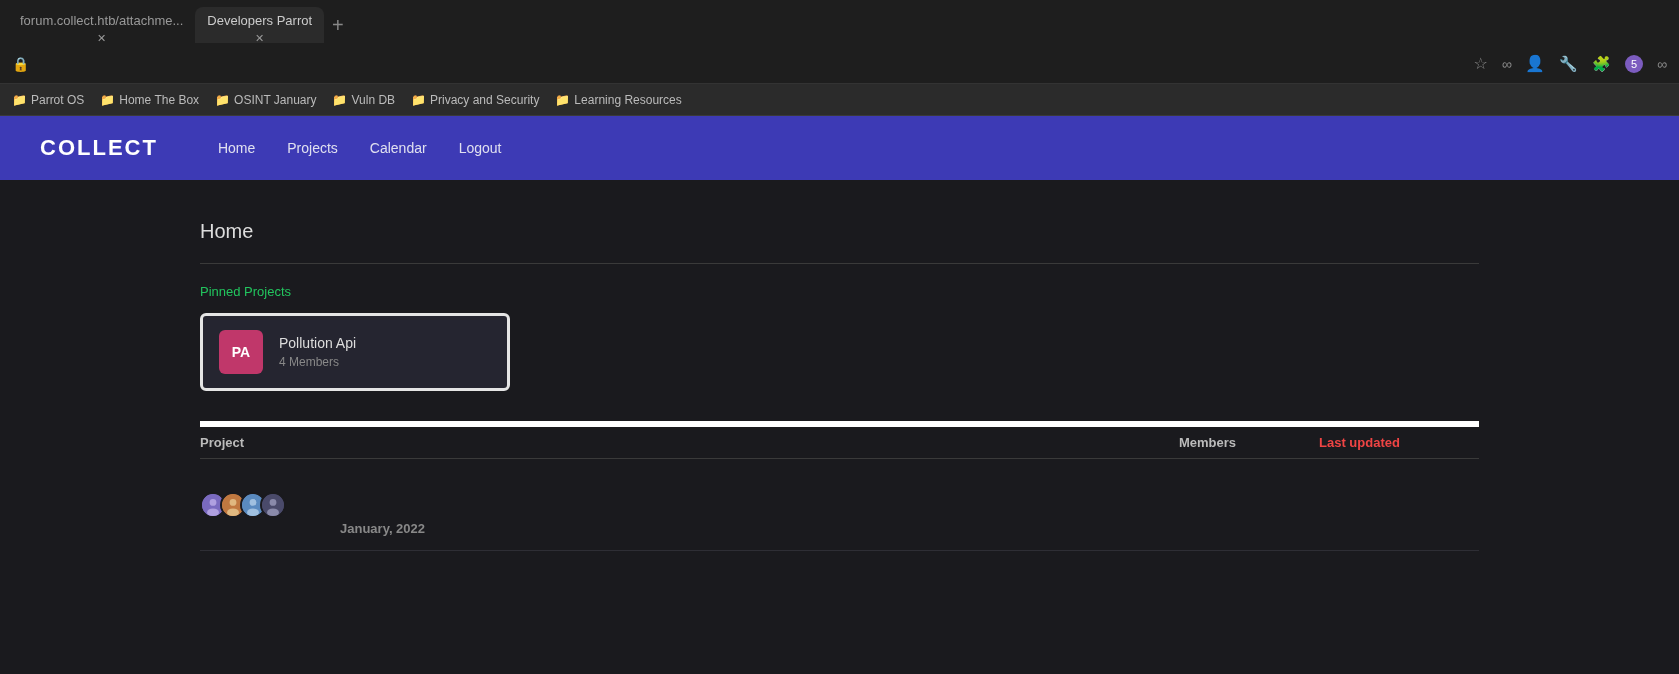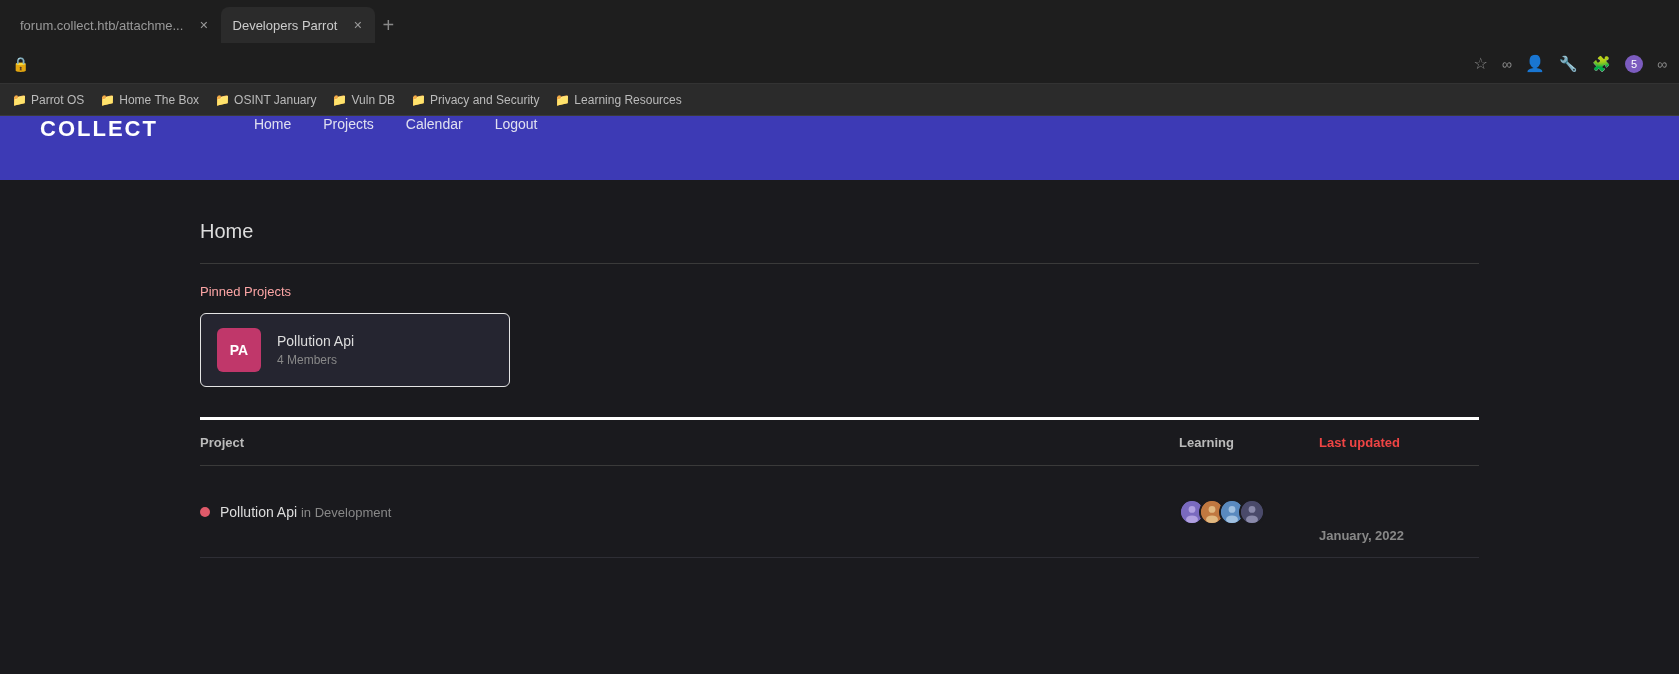--- a/index.html
+++ b/index.html
@@ -1,51 +1,51 @@
 <!DOCTYPE html>
 <html><head>
   <meta charset="utf-8">
   <style>
     * { margin: 0; padding: 0; box-sizing: border-box; }
     body { background: #1a1a1e; font-family: -apple-system, BlinkMacSystemFont, 'Segoe UI', sans-serif; color: #ccc; font-size: 14px; }
 
     
     .browser-chrome { background: #2b2b2b; }
     .tab-bar { display: flex; align-items: center; background: #1e1e1e; padding: 6px 8px 0; height: 44px; }
-    .tab { display: flex; align-items: center; background: #2b2b2b; border-radius: 8px 8px 0 0; padding: 6px 12px; font-size: 13px; color: #ccc; gap: 16px; height: 36px; }
+    .tab { display: flex; align-items: center; background: #2b2b2b; border-radius: 8px 8px 0 0; padding: 6px 12px; font-size: 13px; color: #ccc; gap: 4px; height: 36px; flex-direction: column; }
     .tab.inactive { background: transparent; color: #999; }
     .tab .close-icon { font-size: 11px; color: #999; cursor: pointer; }
     .address-bar { display: flex; align-items: center; background: #1e1e1e; padding: 4px 12px; height: 40px; gap: 8px; border-bottom: 1px solid #333; }
     .address-bar .url-input { flex: 1; background: #3a3a3a; border: none; border-radius: 20px; padding: 4px 16px; color: #ccc; font-size: 13px; height: 28px; outline: none; max-width: 500px; }
     .address-bar .icons { display: flex; gap: 14px; color: #888; font-size: 16px; align-items: center; margin-left: auto; }
     .address-bar .badge { background: #7c5cbf; color: white; border-radius: 50%; width: 18px; height: 18px; font-size: 11px; display: flex; align-items: center; justify-content: center; }
     .bookmarks-bar { display: flex; align-items: center; background: #2b2b2b; padding: 4px 12px; height: 32px; gap: 16px; border-bottom: 1px solid #3a3a3a; font-size: 12px; color: #bbb; }
     .bookmarks-bar .bookmark-item { display: flex; align-items: center; gap: 4px; cursor: pointer; white-space: nowrap; }
 
     
-    .app-nav { background: #3d3ab5; padding: 0 40px; display: flex; align-items: flex-start; height: 64px; gap: 36px; }
+    .app-nav { background: #3d3ab5; padding: 0 40px; display: flex; align-items: center; height: 64px; }
     .app-nav .logo { color: #fff; font-size: 22px; font-weight: 700; letter-spacing: 2px; margin-right: 60px; }
     .app-nav .nav-links { display: flex; gap: 32px; }
     .app-nav .nav-link { color: #e0e0f0; font-size: 14px; cursor: pointer; text-decoration: none; }
 
     
     .main-content { padding: 40px 200px; }
     .page-title { font-size: 20px; color: #ddd; margin-bottom: 20px; font-weight: 400; }
     .divider { border: none; border-top: 1px solid #3a3a3a; margin: 12px 0 20px; }
 
-    .pinned-projects-label { font-size: 13px; color: #fca5a5; margin-bottom: 14px; }
+    .pinned-projects-label { font-size: 13px; color: #22c55e; margin-bottom: 14px; }
 
-    .pinned-card { display: flex; align-items: center; background: #252530; border: 1px solid #e5e5e5; border-radius: 6px; padding: 14px 16px; width: 310px; gap: 16px; cursor: pointer; }
+    .pinned-card { display: flex; align-items: center; background: #252530; border: 3px solid #e5e5e5; border-radius: 6px; padding: 14px 16px; width: 310px; gap: 16px; cursor: pointer; }
     .project-avatar { width: 44px; height: 44px; background: #c0376a; border-radius: 6px; display: flex; align-items: center; justify-content: center; color: #fff; font-weight: 600; font-size: 14px; flex-shrink: 0; }
     .pinned-card .project-info .project-name { color: #ddd; font-size: 14px; font-weight: 500; }
     .pinned-card .project-info .project-members { color: #888; font-size: 12px; margin-top: 4px; }
 
     
     .projects-table { width: 100%; margin-top: 30px; }
-    .table-header { display: flex; align-items: center; padding: 15px 0; border-top: 3px solid #ffffff; border-bottom: 1px solid #3a3a3a; }
+    .table-header { display: flex; align-items: center; padding: 8px 0; border-top: 6px solid #ffffff; border-bottom: 1px solid #3a3a3a; }
     .col-project { flex: 1; color: #bbb; font-size: 13px; font-weight: 600; }
     .col-members { width: 140px; color: #bbb; font-size: 13px; font-weight: 600; text-align: left; }
     .col-updated { width: 160px; color: #ef4444; font-size: 13px; font-weight: 600; text-align: left; }
 
     .table-row { display: flex; align-items: center; padding: 14px 0; border-bottom: 1px solid #2e2e35; }
     .row-project { flex: 1; display: flex; align-items: center; gap: 10px; }
     .status-dot { width: 10px; height: 10px; border-radius: 50%; background: #e05a6a; flex-shrink: 0; }
     .project-link { color: #ccc; font-size: 14px; }
     .project-link .project-name-link { color: #ddd; font-weight: 500; }
     .project-link .project-status { color: #888; font-size: 13px; }
@@ -139,32 +139,25 @@
     <div class="project-avatar">PA</div>
     <div class="project-info">
       <div class="project-name">Pollution Api</div>
       <div class="project-members">4 Members</div>
     </div>
   </div>
 
   <div class="projects-table">
     <div class="table-header">
       <div class="col-project">Project</div>
-      <div class="col-members">Learning</div>
+      <div class="col-members">Members</div>
       <div class="col-updated">Last updated</div>
     </div>
 
     <div class="table-row">
-      <div class="row-project">
-        <span class="status-dot"></span>
-        <span class="project-link">
-          <span class="project-name-link">Pollution Api</span>
-          <span class="project-status"> <span>in Development</span></span>
-        </span>
-      </div>
       <div class="col-members row-members">
         <div class="member-avatars">
           <div class="avatar-circle avatar-1">
             <svg width="26" height="26" viewBox="0 0 26 26" xmlns="http://www.w3.org/2000/svg">
               <circle cx="13" cy="13" r="13" fill="#7a6abf"></circle>
               <circle cx="13" cy="10" r="4" fill="#b0a0e0"></circle>
               <ellipse cx="13" cy="22" rx="7" ry="5" fill="#b0a0e0"></ellipse>
             </svg>
           </div>
           <div class="avatar-circle avatar-2">

